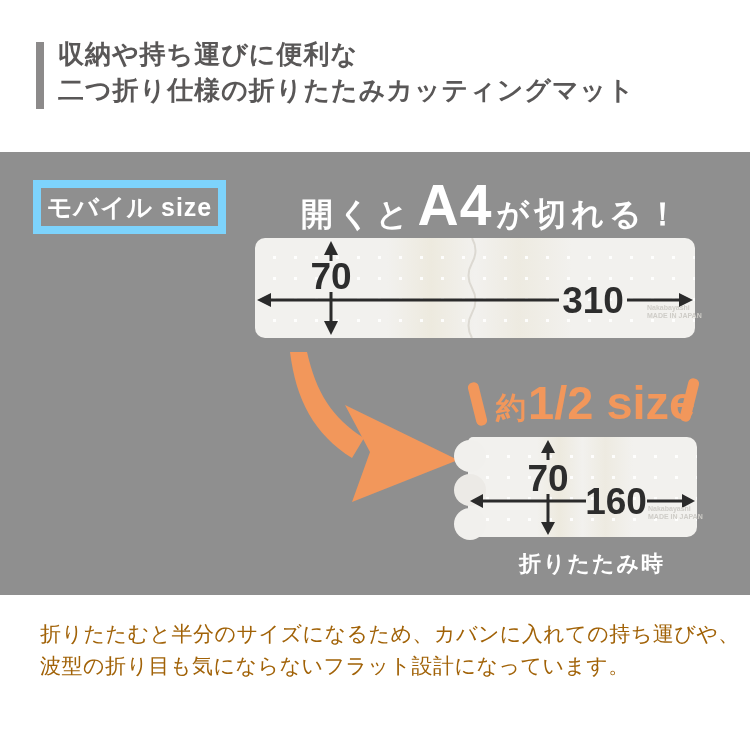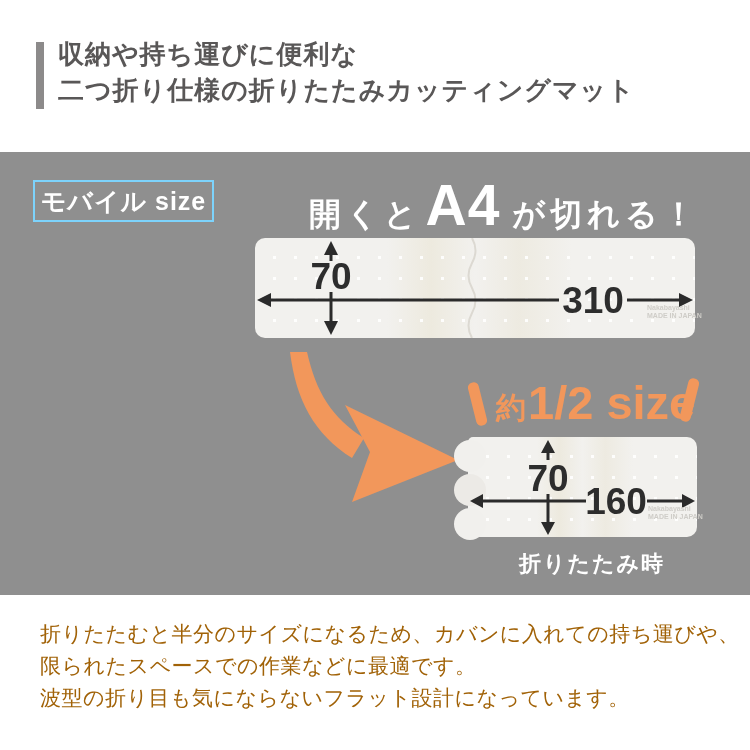--- a/index.html
+++ b/index.html
@@ -8,28 +8,28 @@
     font-family:"Liberation Sans","DejaVu Sans",sans-serif;
     overflow:hidden;
   }
   
   .header{position:absolute;left:0;top:0;width:750px;height:152px;background:#ffffff;}
   .header-bar{position:absolute;left:36px;top:42px;width:8px;height:67px;background:#8c8a8a;}
   .header-title{position:absolute;left:58px;top:36px;color:#595757;font-weight:bold;
     font-size:26px;line-height:36px;letter-spacing:1px;white-space:nowrap;}
   
   .panel{position:absolute;left:0;top:152px;width:750px;height:443px;background:#8f8f8f;}
-  .badge{position:absolute;left:33px;top:28px;width:177px;height:38px;border:2px solid #7dd3fc;
+  .badge{position:absolute;left:33px;top:28px;width:177px;height:38px;border:8px solid #7dd3fc;
     color:#ffffff;font-weight:bold;font-size:25px;display:flex;align-items:center;justify-content:center;
     letter-spacing:1px;white-space:nowrap;}
   .unit-note{position:absolute;left:28px;top:76px;color:#ffffff;font-weight:bold;font-size:19px;
     letter-spacing:1px;white-space:nowrap;}
   .headline{position:absolute;left:301px;top:20px;display:flex;align-items:baseline;color:#ffffff;
     font-weight:bold;white-space:nowrap;}
-  .headline .jp{font-size:32px;letter-spacing:5px;margin-left:8px;}
+  .headline .jp{font-size:32px;letter-spacing:5px;}
   .headline .em{font-size:57px;letter-spacing:1px;margin:0 4px;}
   
   .mat{position:absolute;background:#f2f1ee;
     background-image:
       radial-gradient(circle,rgba(255,255,255,0.9) 1.6px,rgba(255,255,255,0) 1.8px),
       linear-gradient(90deg,rgba(235,230,214,0) 30%,rgba(233,228,210,0.55) 40%,rgba(235,230,214,0) 50%,rgba(233,228,212,0.5) 60%,rgba(235,230,214,0) 72%);
     background-size:21px 21px,100% 100%;background-position:9px 9px,0 0;}
   .mat-open{left:255px;top:86px;width:440px;height:100px;border-radius:10px;}
   .mat-folded{left:468px;top:285px;width:229px;height:100px;border-radius:5px 10px 10px 5px;}
   .scallop{position:absolute;width:32px;height:32px;border-radius:50%;background:#f1f0ed;left:-14px;}
@@ -127,15 +127,14 @@
       <div>Nakabayashi</div>
       <div>MADE IN JAPAN</div>
     </div>
   </div>
   <div class="state-label label-folded">折りたたみ時</div>
 
 </div>
 
 <div class="footer">
   <div>折りたたむと半分のサイズになるため、カバンに入れての持ち運びや、</div>
-  <div>限られたスペースでの作業などに最適です。</div>
   <div>波型の折り目も気にならないフラット設計になっています。</div>
 </div>
 
 </body></html>

